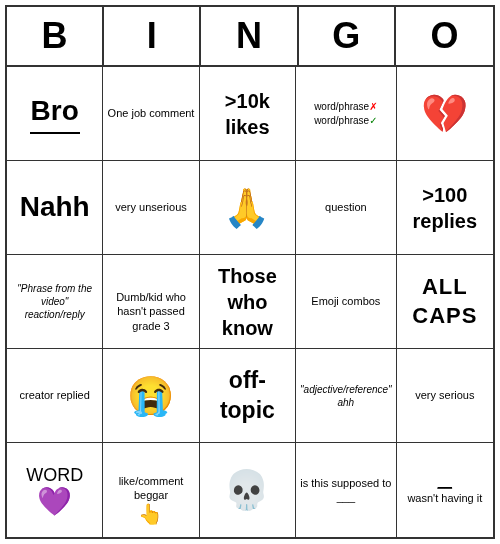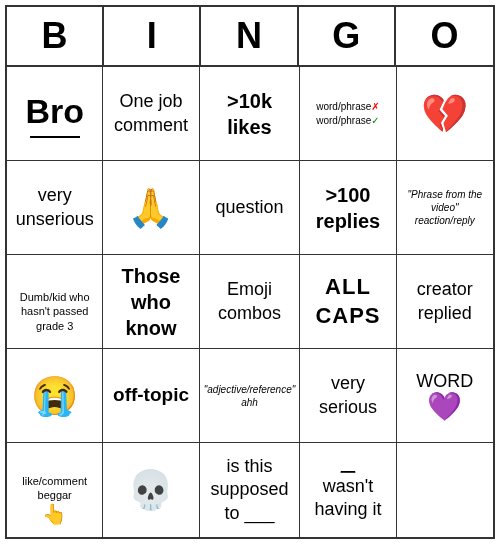--- a/index.html
+++ b/index.html
@@ -43,26 +43,26 @@
       flex-direction: column;
       align-items: center;
       justify-content: center;
       text-align: center;
       padding: 4px;
       position: relative;
     }
     .cell:nth-child(5n) { border-right: none; }
     .cell:nth-child(n+21) { border-bottom: none; }
     .cell-text {
-      font-size: 18px;
+      font-size: 11px;
       line-height: 1.3;
       color: #000;
     }
     .cell-text.large {
-      font-size: 34px;
+      font-size: 28px;
       font-weight: bold;
     }
     .cell-text.medium {
       font-size: 20px;
       font-weight: bold;
     }
     .cell-text.all-caps {
       font-size: 22px;
       font-weight: bold;
       letter-spacing: 1px;
@@ -126,20 +126,23 @@
       <div class="word-phrase-container">
         <span>word/phrase<span class="xmark">✗</span></span><br>
         <span>word/phrase<span class="checkmark">✓</span></span>
       </div>
     </div>
 
     <div class="cell">
       <span class="emoji-large heart-broken">💔</span>
     </div>
 
+    <div class="cell">
+      <span class="cell-text large">Nahh</span>
+    </div>
 
     <div class="cell">
       <span class="cell-text">very unserious</span>
     </div>
 
     <div class="cell">
       <span class="emoji-large">🙏</span>
     </div>
 
     <div class="cell">
@@ -172,21 +175,21 @@
 
     <div class="cell">
       <span class="cell-text">creator replied</span>
     </div>
 
     <div class="cell">
       <span class="emoji-large">😭</span>
     </div>
 
     <div class="cell">
-      <span class="cell-text medium" style="font-size:19px;font-weight:bold;">off-topic</span>
+      <span class="cell-text medium" style="font-size:23px;font-weight:bold;">off-topic</span>
     </div>
 
     <div class="cell">
       <span class="cell-text" style="font-size:10px;font-style:italic;">"adjective/reference" ahh</span>
     </div>
 
     <div class="cell">
       <span class="cell-text">very serious</span>
     </div>
 

